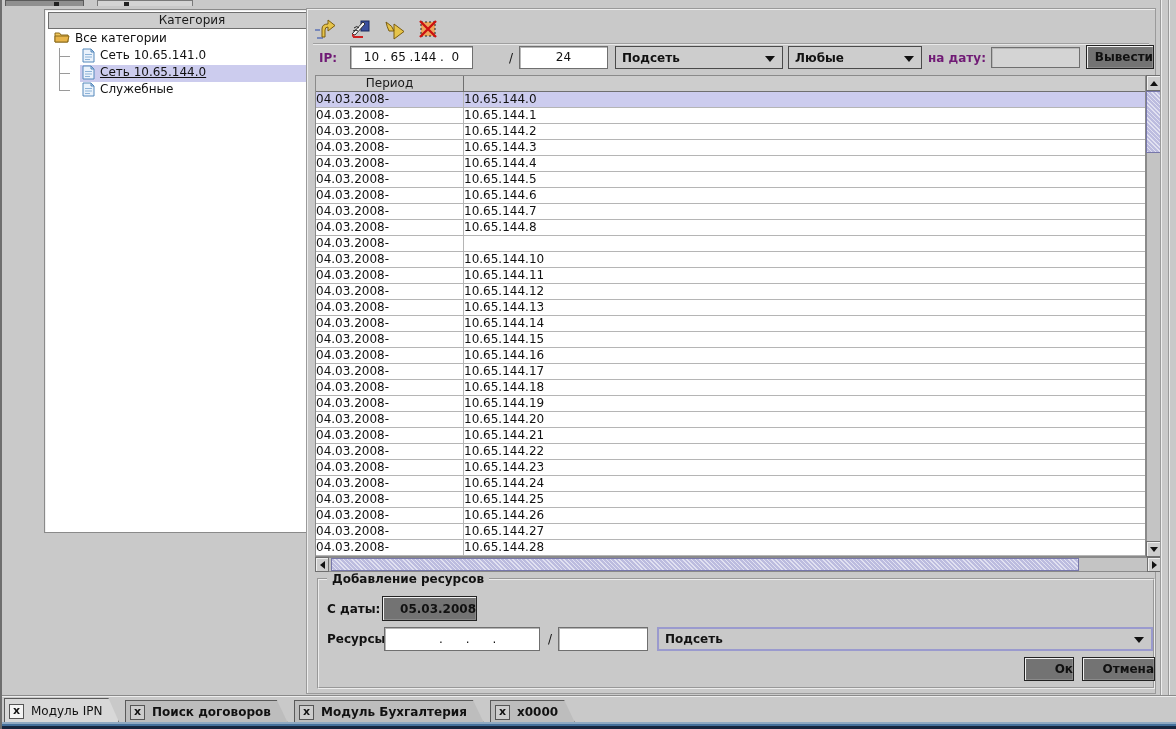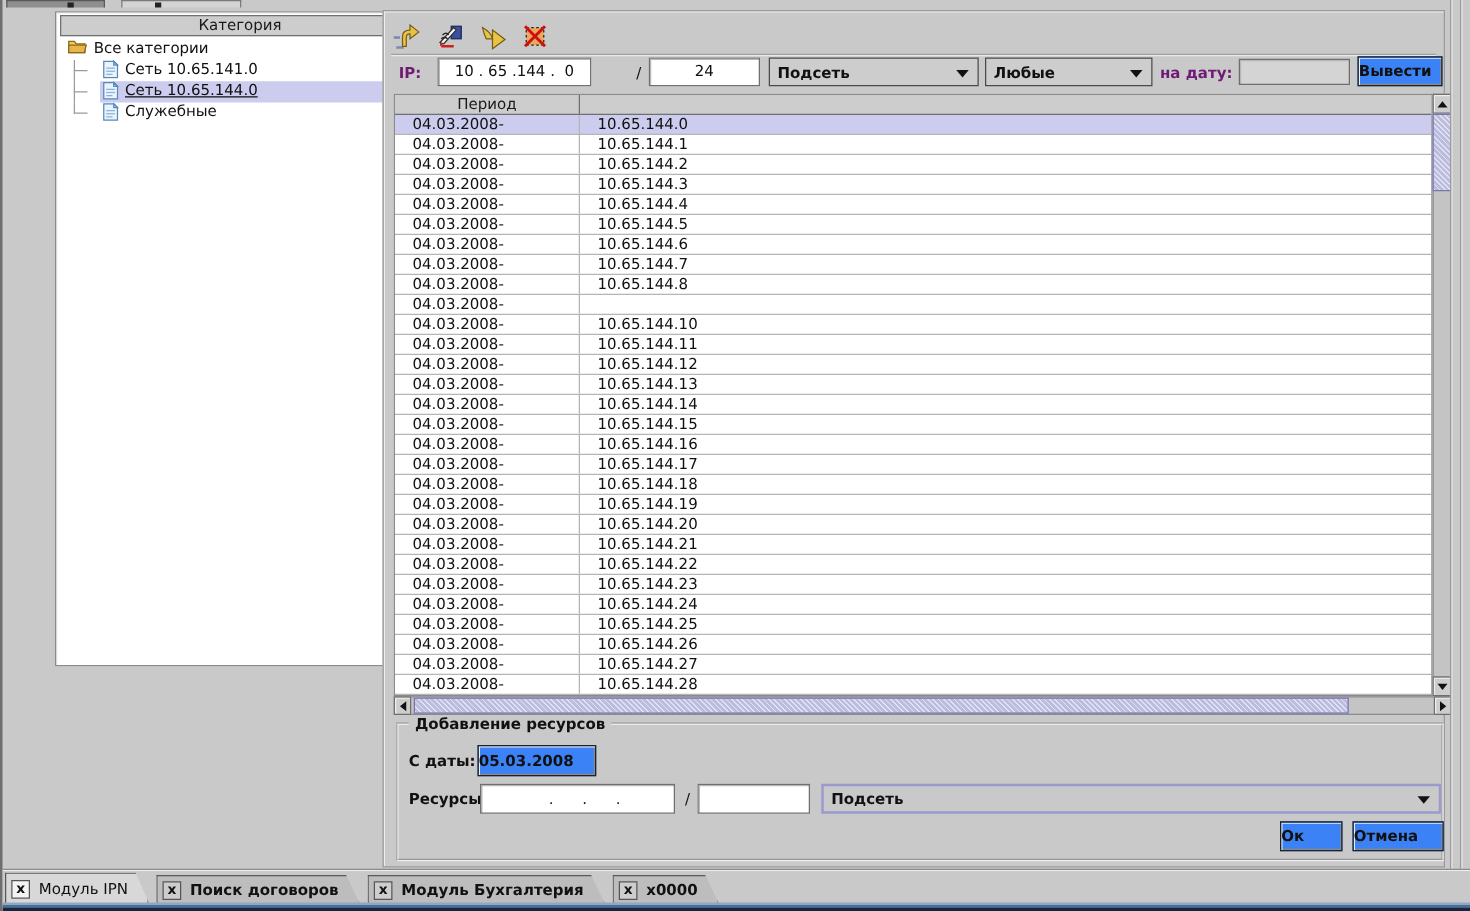--- a/index.html
+++ b/index.html
@@ -72,37 +72,37 @@
     white-space:pre;
   }
   .combo {
     background:#cdcdcd; border:1px solid #4a4a4a;
     display:flex; align-items:center; font-weight:bold; padding:0 6px;
     position:absolute;
   }
   .combo .arr { position:absolute; right:7px; top:50%; margin-top:-2px;
     width:0; height:0; border:5px solid transparent; border-top:6px solid #111; border-bottom:none; }
   .btn {
-    background:#3b82f6; border:1px solid #222;
+    background:#737373; border:1px solid #222;
     box-shadow:inset 1px 1px 0 #f0f0f0, inset -1px -1px 0 #8a8a8a;
     font-family:inherit; font-size:12px; font-weight:bold; color:#111;
-    text-align:left;
+    text-align:right;
   }
 
   
   .table-wrap { position:absolute; left:8px; top:66px; width:831px; height:482px;
     background:#fff; border:1px solid #8a8a8a; }
   .thead { display:flex; height:16px; background:#cdcdcd; border-bottom:1px solid #6f6f6f; }
   .thead .th { line-height:15px; text-align:center; color:#1a1a1a; }
   .th-period { width:148px; border-right:1px solid #6f6f6f; }
   .th-ip { flex:1; }
   .tbody { height:464px; overflow:hidden; }
   .trow { display:flex; height:16px; border-bottom:1px solid #b5b5b5; background:#fff; }
   .trow.selected { background:#ccccee; }
-  .trow .cell { line-height:15px; padding-left:14px; overflow:hidden; white-space:nowrap; }
+  .trow .cell { line-height:15px; padding-left:0; overflow:hidden; white-space:nowrap; }
   .cell.period { width:148px; border-right:1px solid #b5b5b5; }
   .cell.ip { flex:1; }
 
   
   .sb-btn { position:absolute; background:#cdcdcd; border:1px solid #6f6f6f;
     box-shadow:inset 1px 1px 0 #efefef; display:flex; align-items:center; justify-content:center; }
   .tri-up { width:0;height:0;border:4px solid transparent;border-bottom:5px solid #111;border-top:none; }
   .tri-down { width:0;height:0;border:4px solid transparent;border-top:5px solid #111;border-bottom:none; }
   .tri-left { width:0;height:0;border:4px solid transparent;border-right:5px solid #111;border-left:none; }
   .tri-right { width:0;height:0;border:4px solid transparent;border-left:5px solid #111;border-right:none; }

